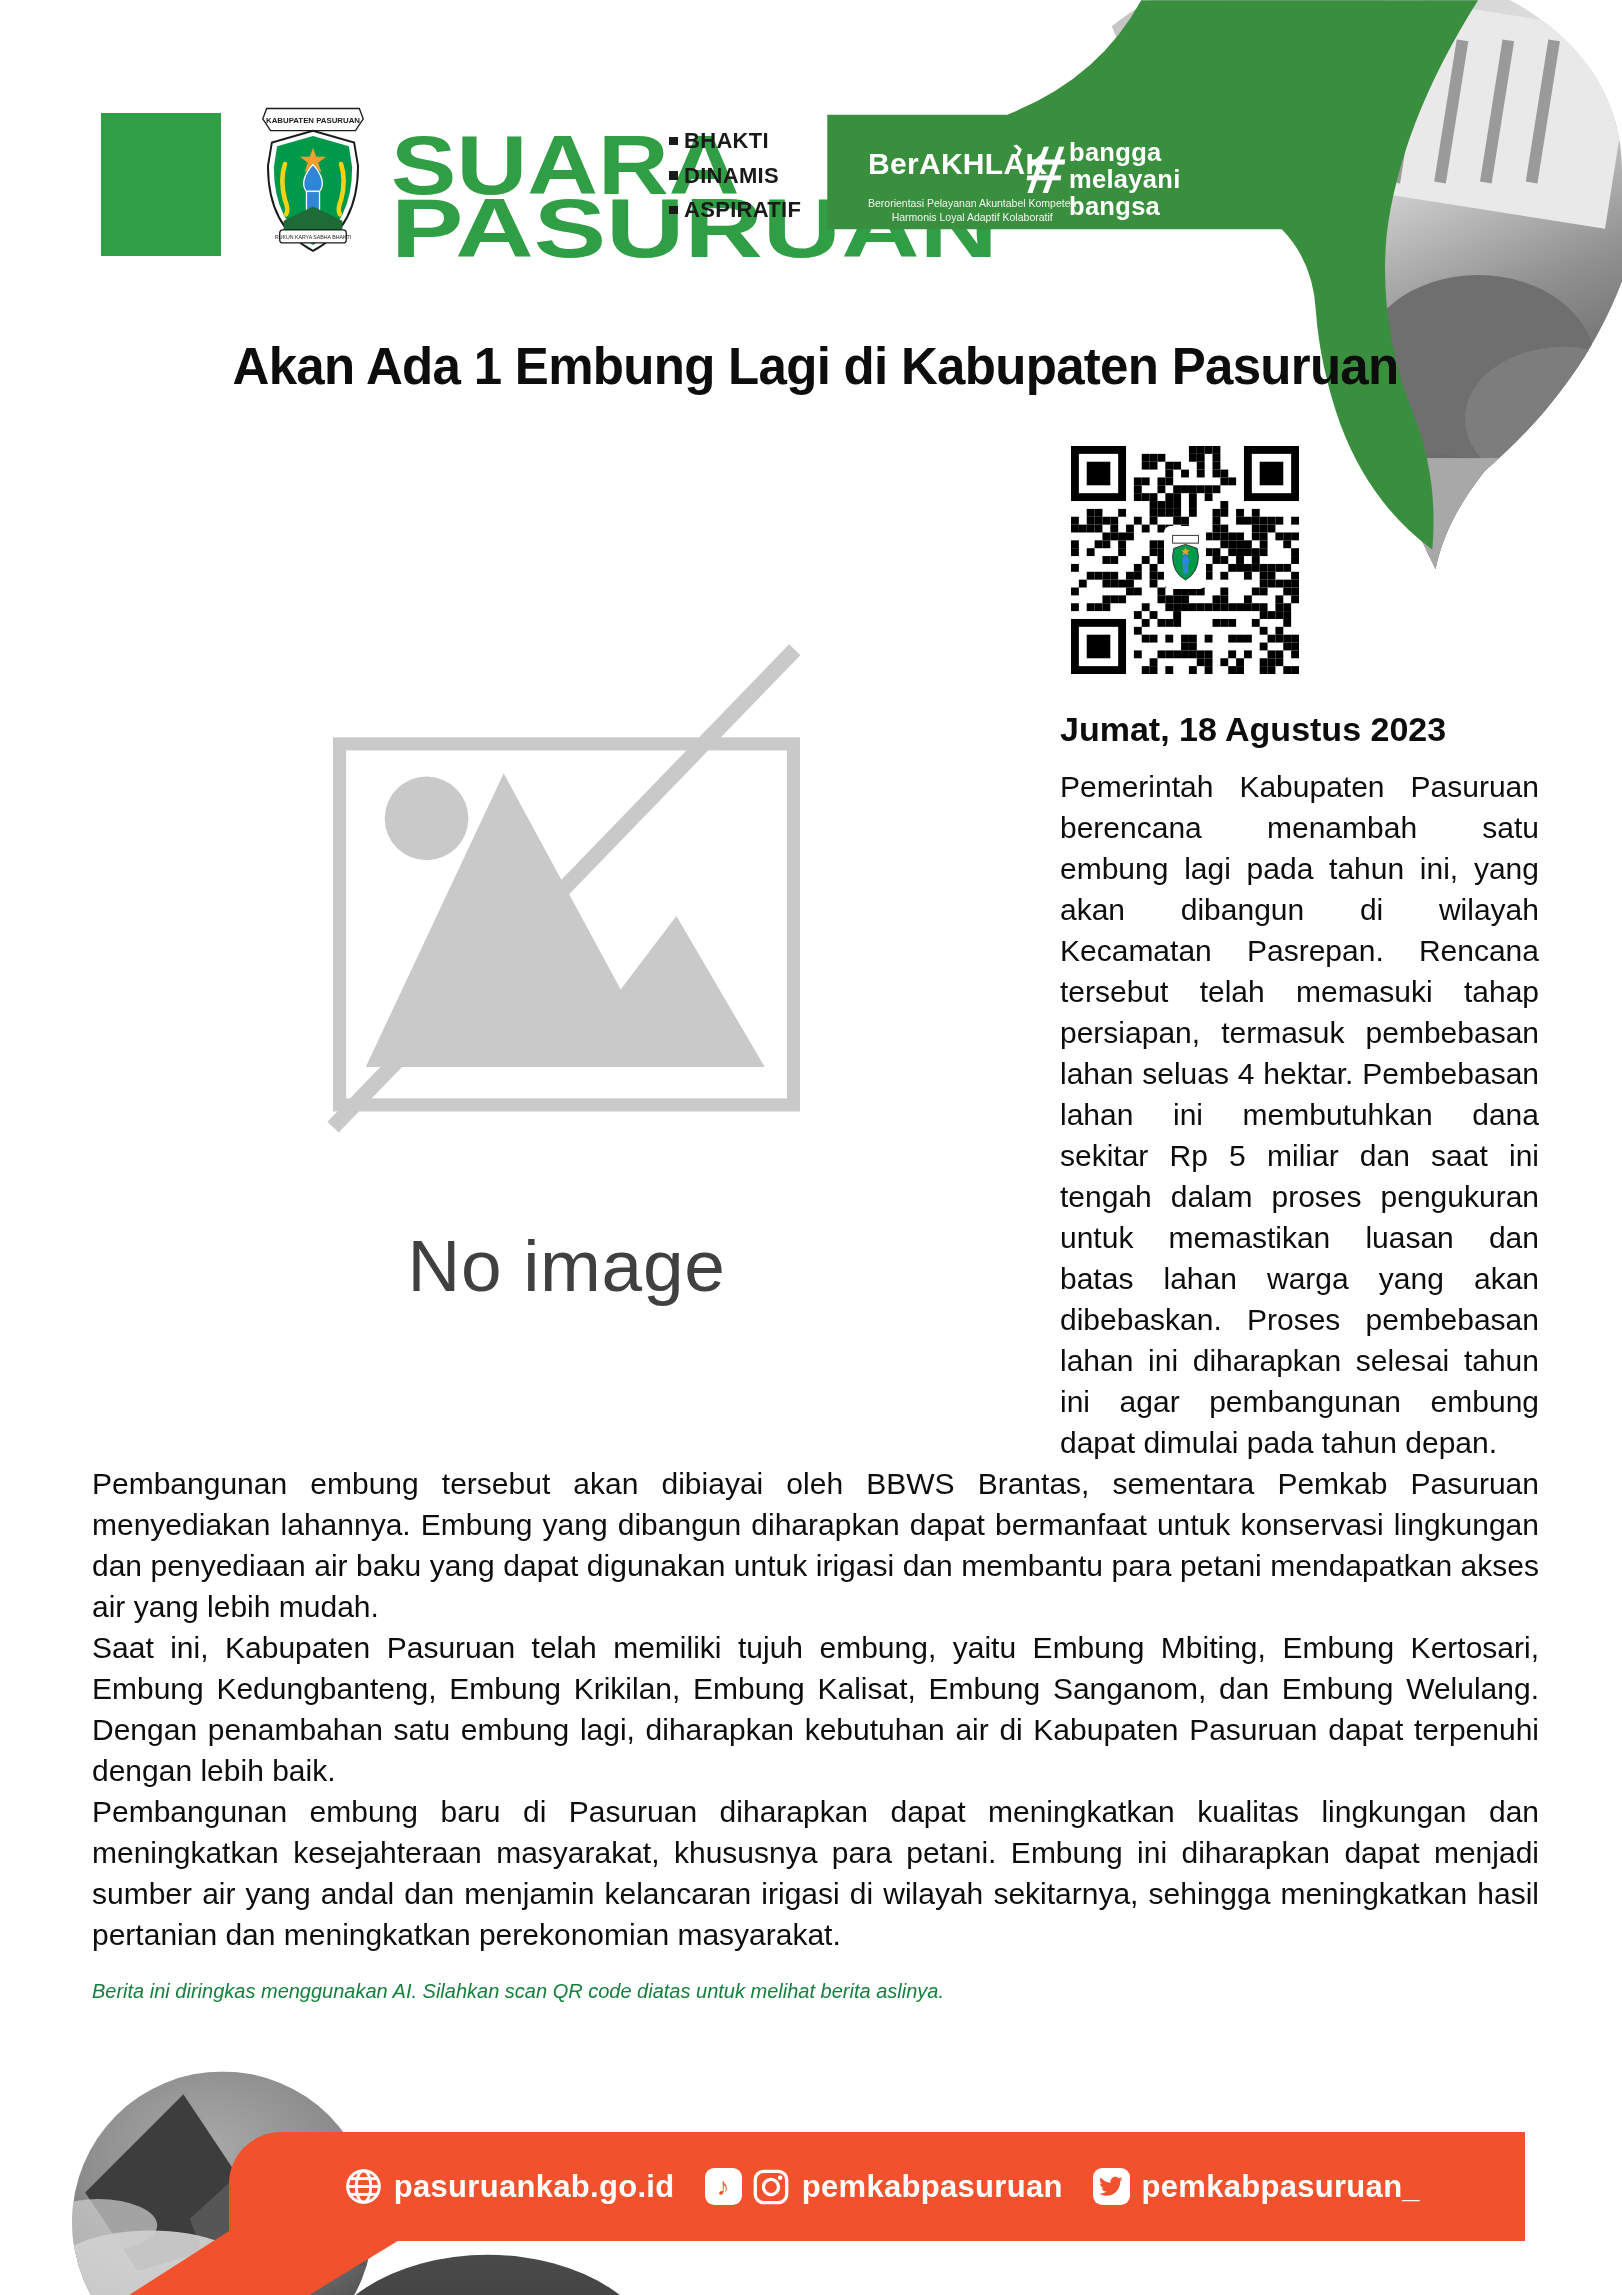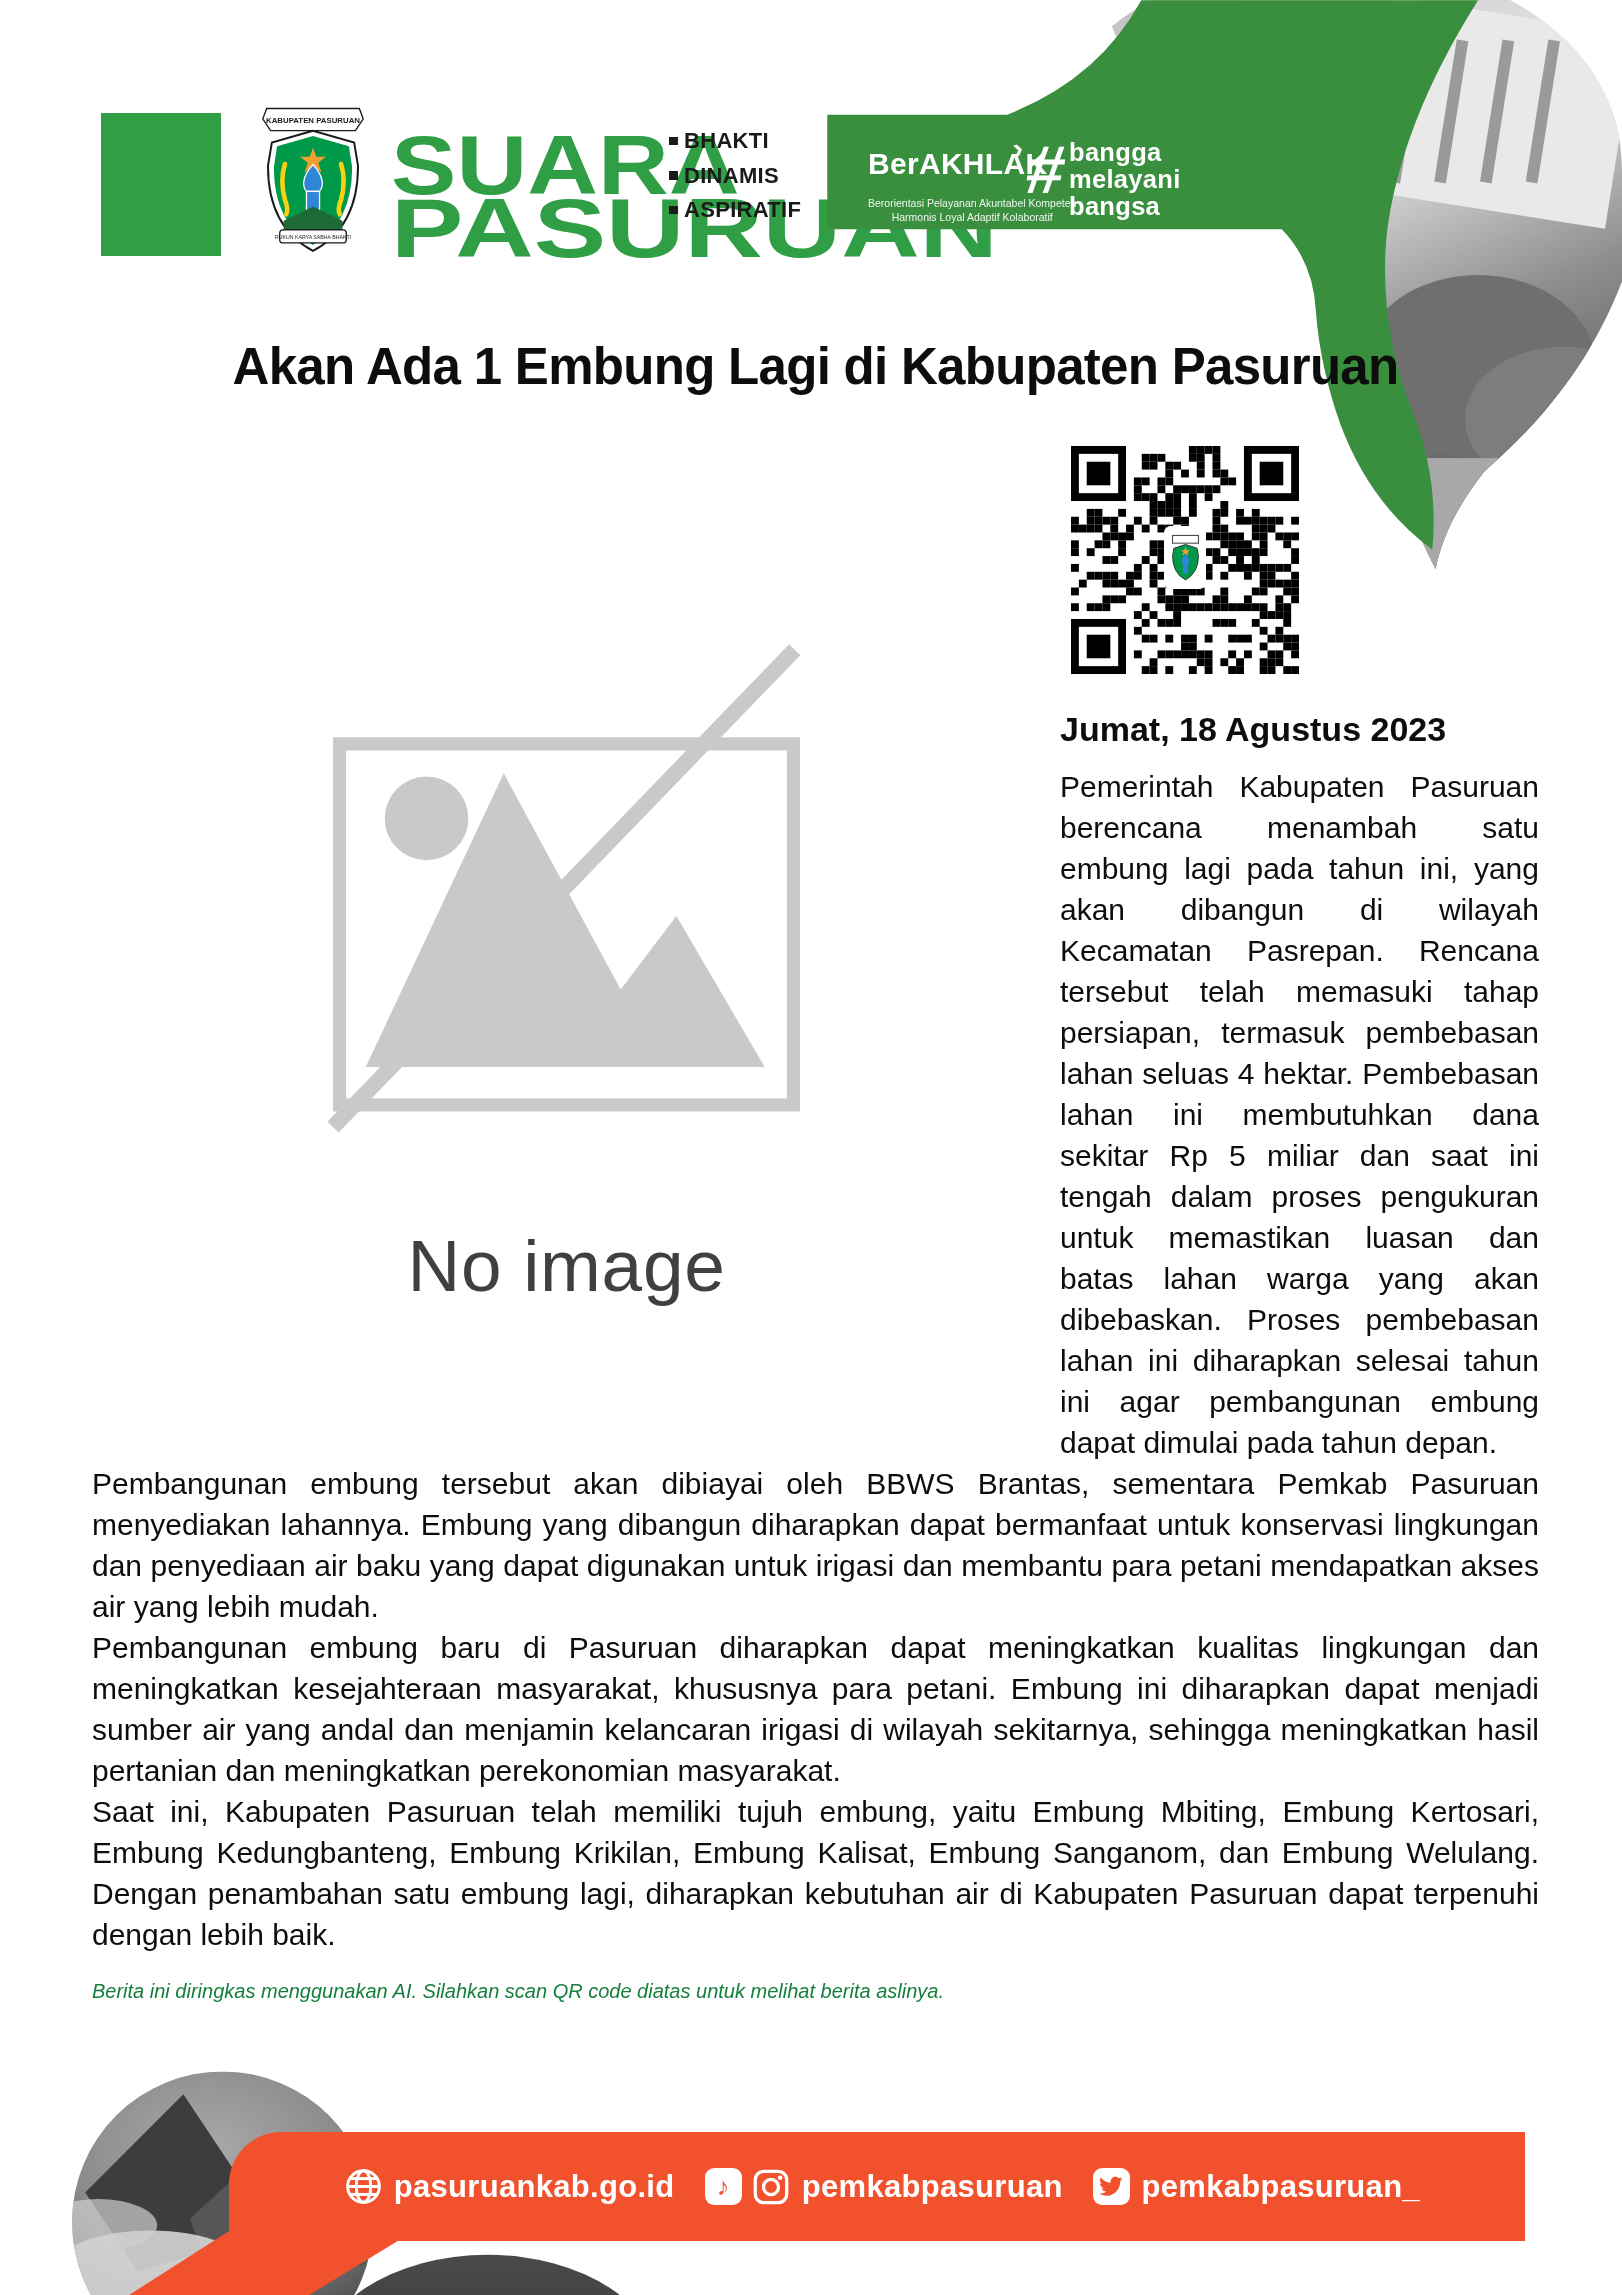--- a/index.html
+++ b/index.html
@@ -485,22 +485,22 @@
         <circle cx="351" cy="291" r="64" fill="#c9c9c9"></circle>
         <polygon points="258,671 469,222 712,671" fill="#c9c9c9"></polygon>
         <polygon points="558,671 733,440 868,671" fill="#c9c9c9"></polygon>
         <line x1="208" y1="763" x2="914" y2="33" stroke="#c9c9c9" stroke-width="24"></line>
       </svg>
       <div class="noimg-label">No image</div>
     </div>
     <div class="article-date">Jumat, 18 Agustus 2023</div>
     <p>Pemerintah Kabupaten Pasuruan berencana menambah satu embung lagi pada tahun ini, yang akan dibangun di wilayah Kecamatan Pasrepan. Rencana tersebut telah memasuki tahap persiapan, termasuk pembebasan lahan seluas 4 hektar. Pembebasan lahan ini membutuhkan dana sekitar Rp 5 miliar dan saat ini tengah dalam proses pengukuran untuk memastikan luasan dan batas lahan warga yang akan dibebaskan. Proses pembebasan lahan ini diharapkan selesai tahun ini agar pembangunan embung dapat dimulai pada tahun depan.</p>
     <p>Pembangunan embung tersebut akan dibiayai oleh BBWS Brantas, sementara Pemkab Pasuruan menyediakan lahannya. Embung yang dibangun diharapkan dapat bermanfaat untuk konservasi lingkungan dan penyediaan air baku yang dapat digunakan untuk irigasi dan membantu para petani mendapatkan akses air yang lebih mudah.</p>
+    <p>Saat ini, Kabupaten Pasuruan telah memiliki tujuh embung, yaitu Embung Mbiting, Embung Kertosari, Embung Kedungbanteng, Embung Krikilan, Embung Kalisat, Embung Sanganom, dan Embung Welulang. Dengan penambahan satu embung lagi, diharapkan kebutuhan air di Kabupaten Pasuruan dapat terpenuhi dengan lebih baik.</p>
     <p>Pembangunan embung baru di Pasuruan diharapkan dapat meningkatkan kualitas lingkungan dan meningkatkan kesejahteraan masyarakat, khususnya para petani. Embung ini diharapkan dapat menjadi sumber air yang andal dan menjamin kelancaran irigasi di wilayah sekitarnya, sehingga meningkatkan hasil pertanian dan meningkatkan perekonomian masyarakat.</p>
-    <p>Saat ini, Kabupaten Pasuruan telah memiliki tujuh embung, yaitu Embung Mbiting, Embung Kertosari, Embung Kedungbanteng, Embung Krikilan, Embung Kalisat, Embung Sanganom, dan Embung Welulang. Dengan penambahan satu embung lagi, diharapkan kebutuhan air di Kabupaten Pasuruan dapat terpenuhi dengan lebih baik.</p>
     <p class="ai-note">Berita ini diringkas menggunakan AI. Silahkan scan QR code diatas untuk melihat berita aslinya.</p>
   </div>
 
   <svg class="abs" style="left:59px;top:2055px;" width="661" height="241" viewBox="0 0 1010 368">
     <defs>
       <radialGradient id="bromo" cx="0.45" cy="0.35" r="0.9">
         <stop offset="0" stop-color="#a9a9a9"></stop>
           <stop offset="0.5" stop-color="#8b8b8b"></stop>
         <stop offset="1" stop-color="#474747"></stop>
       </radialGradient>

